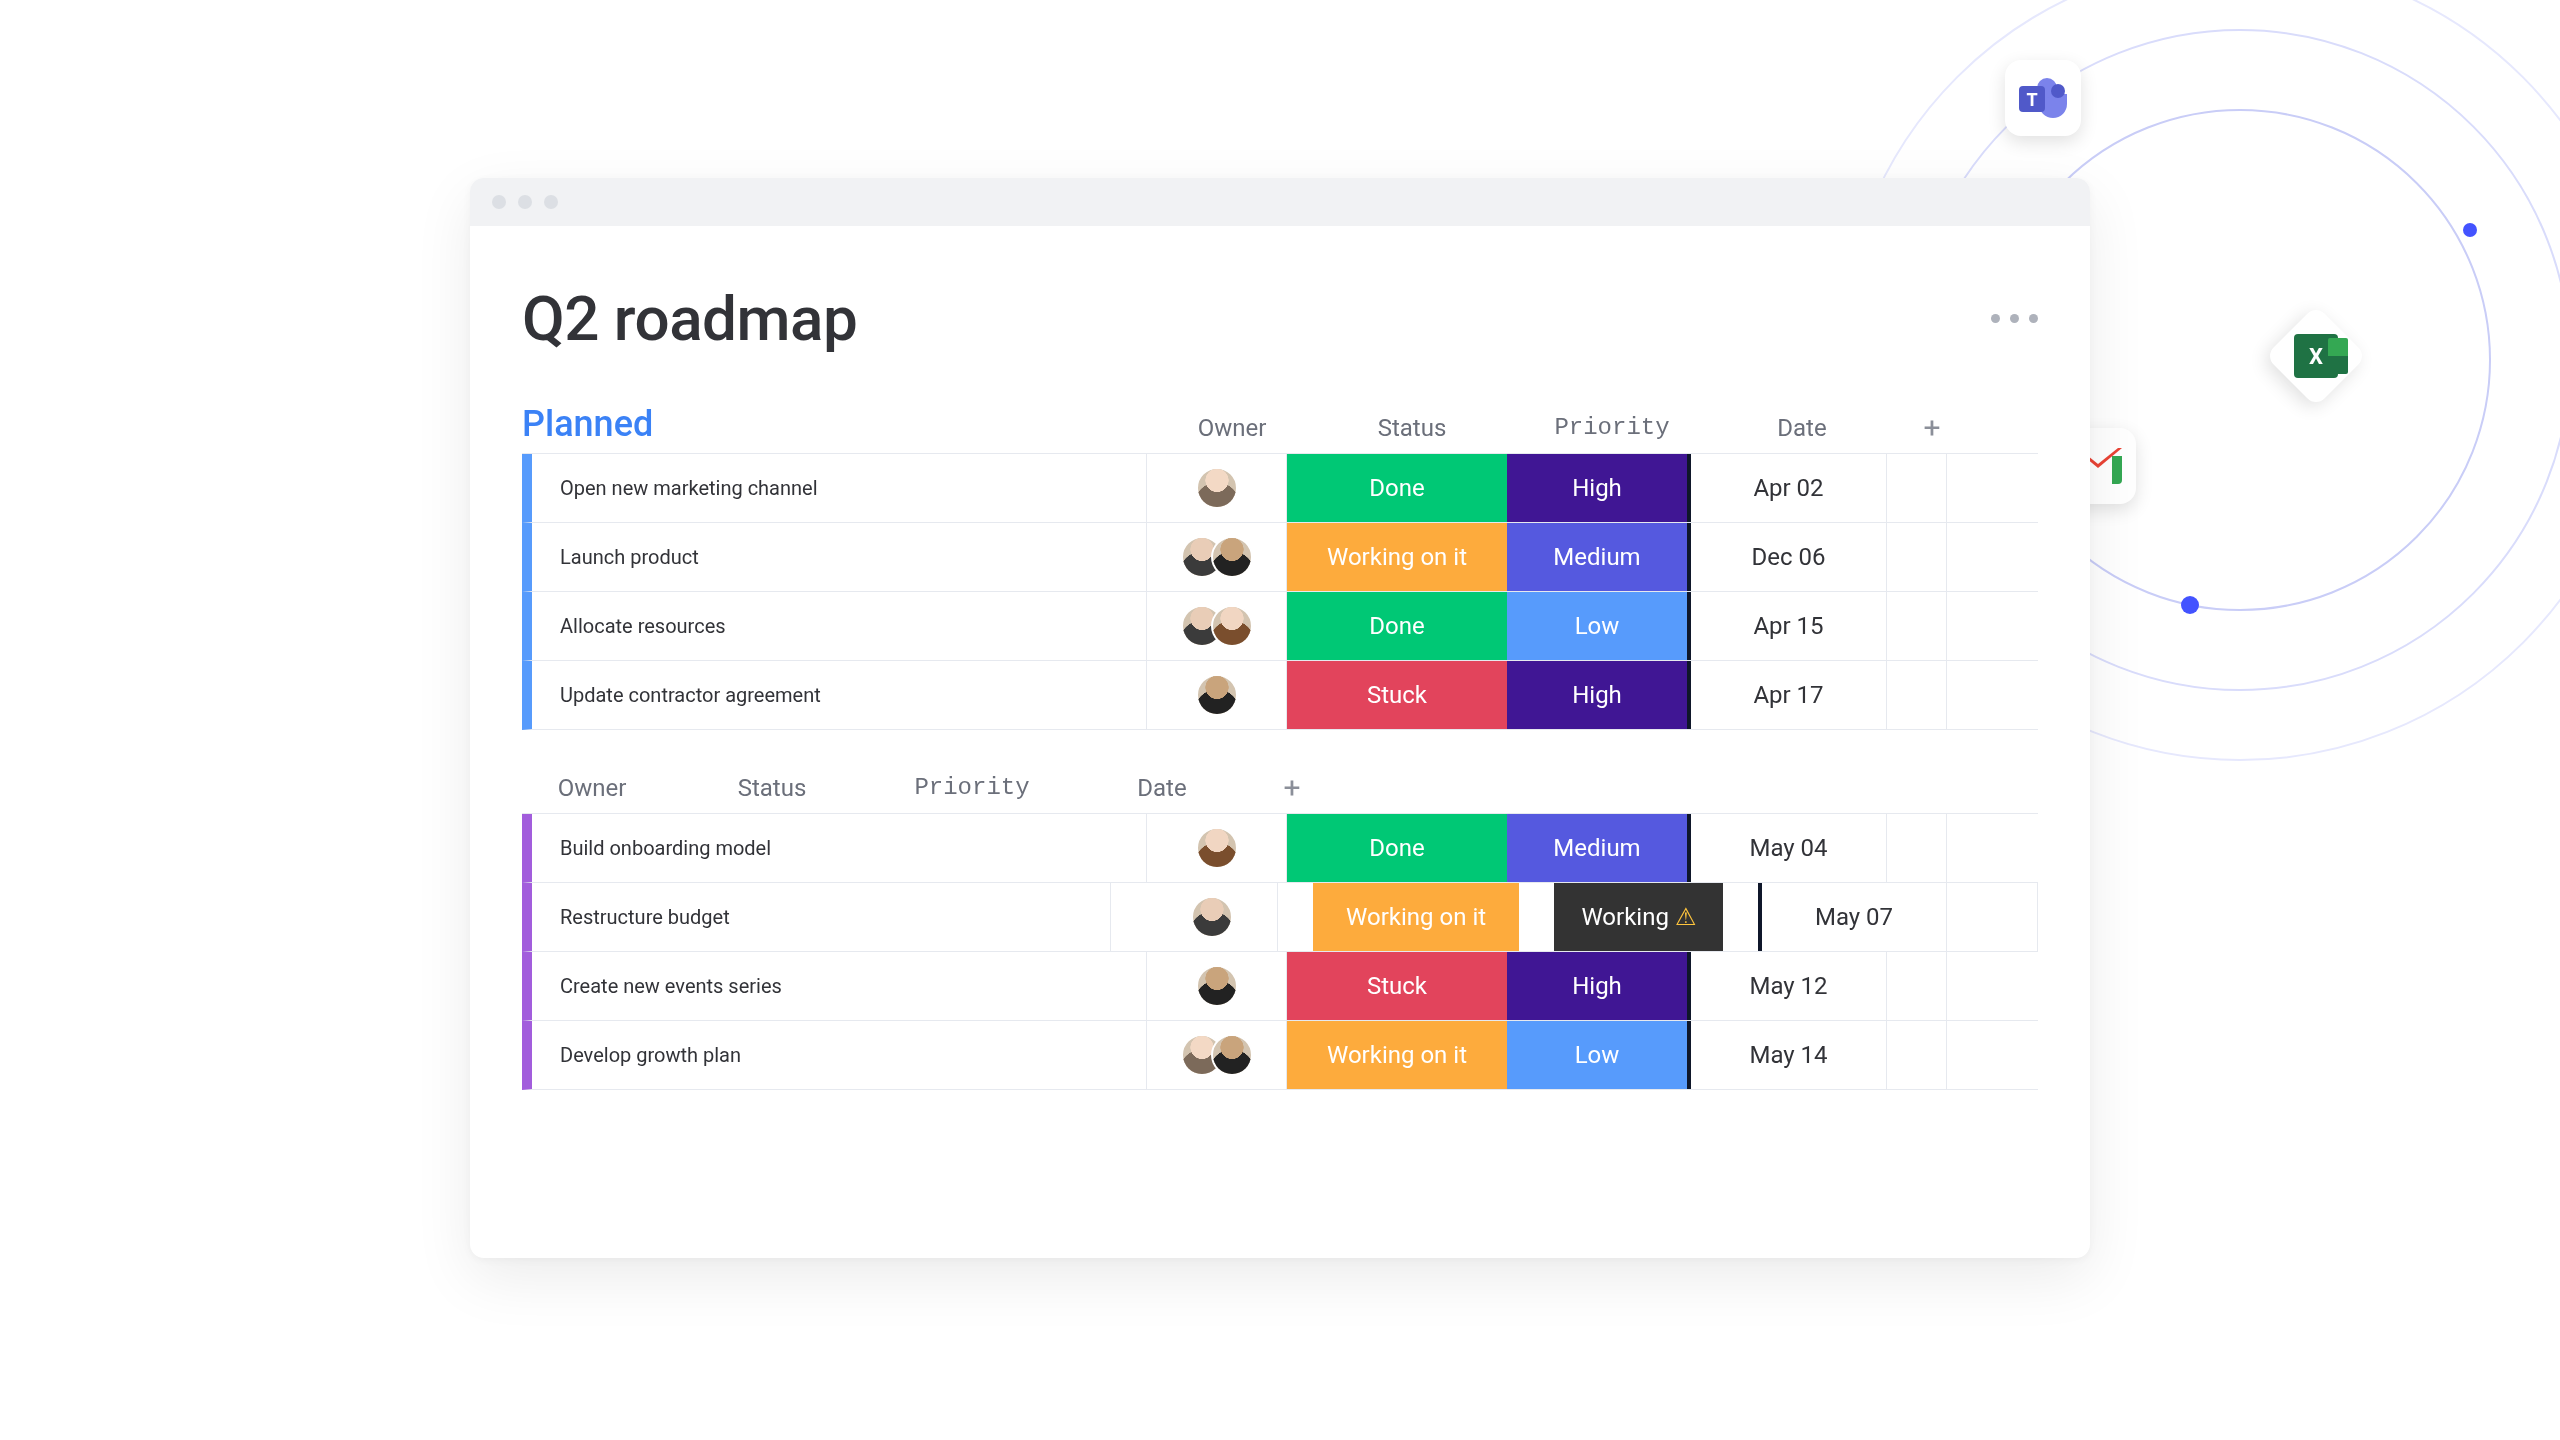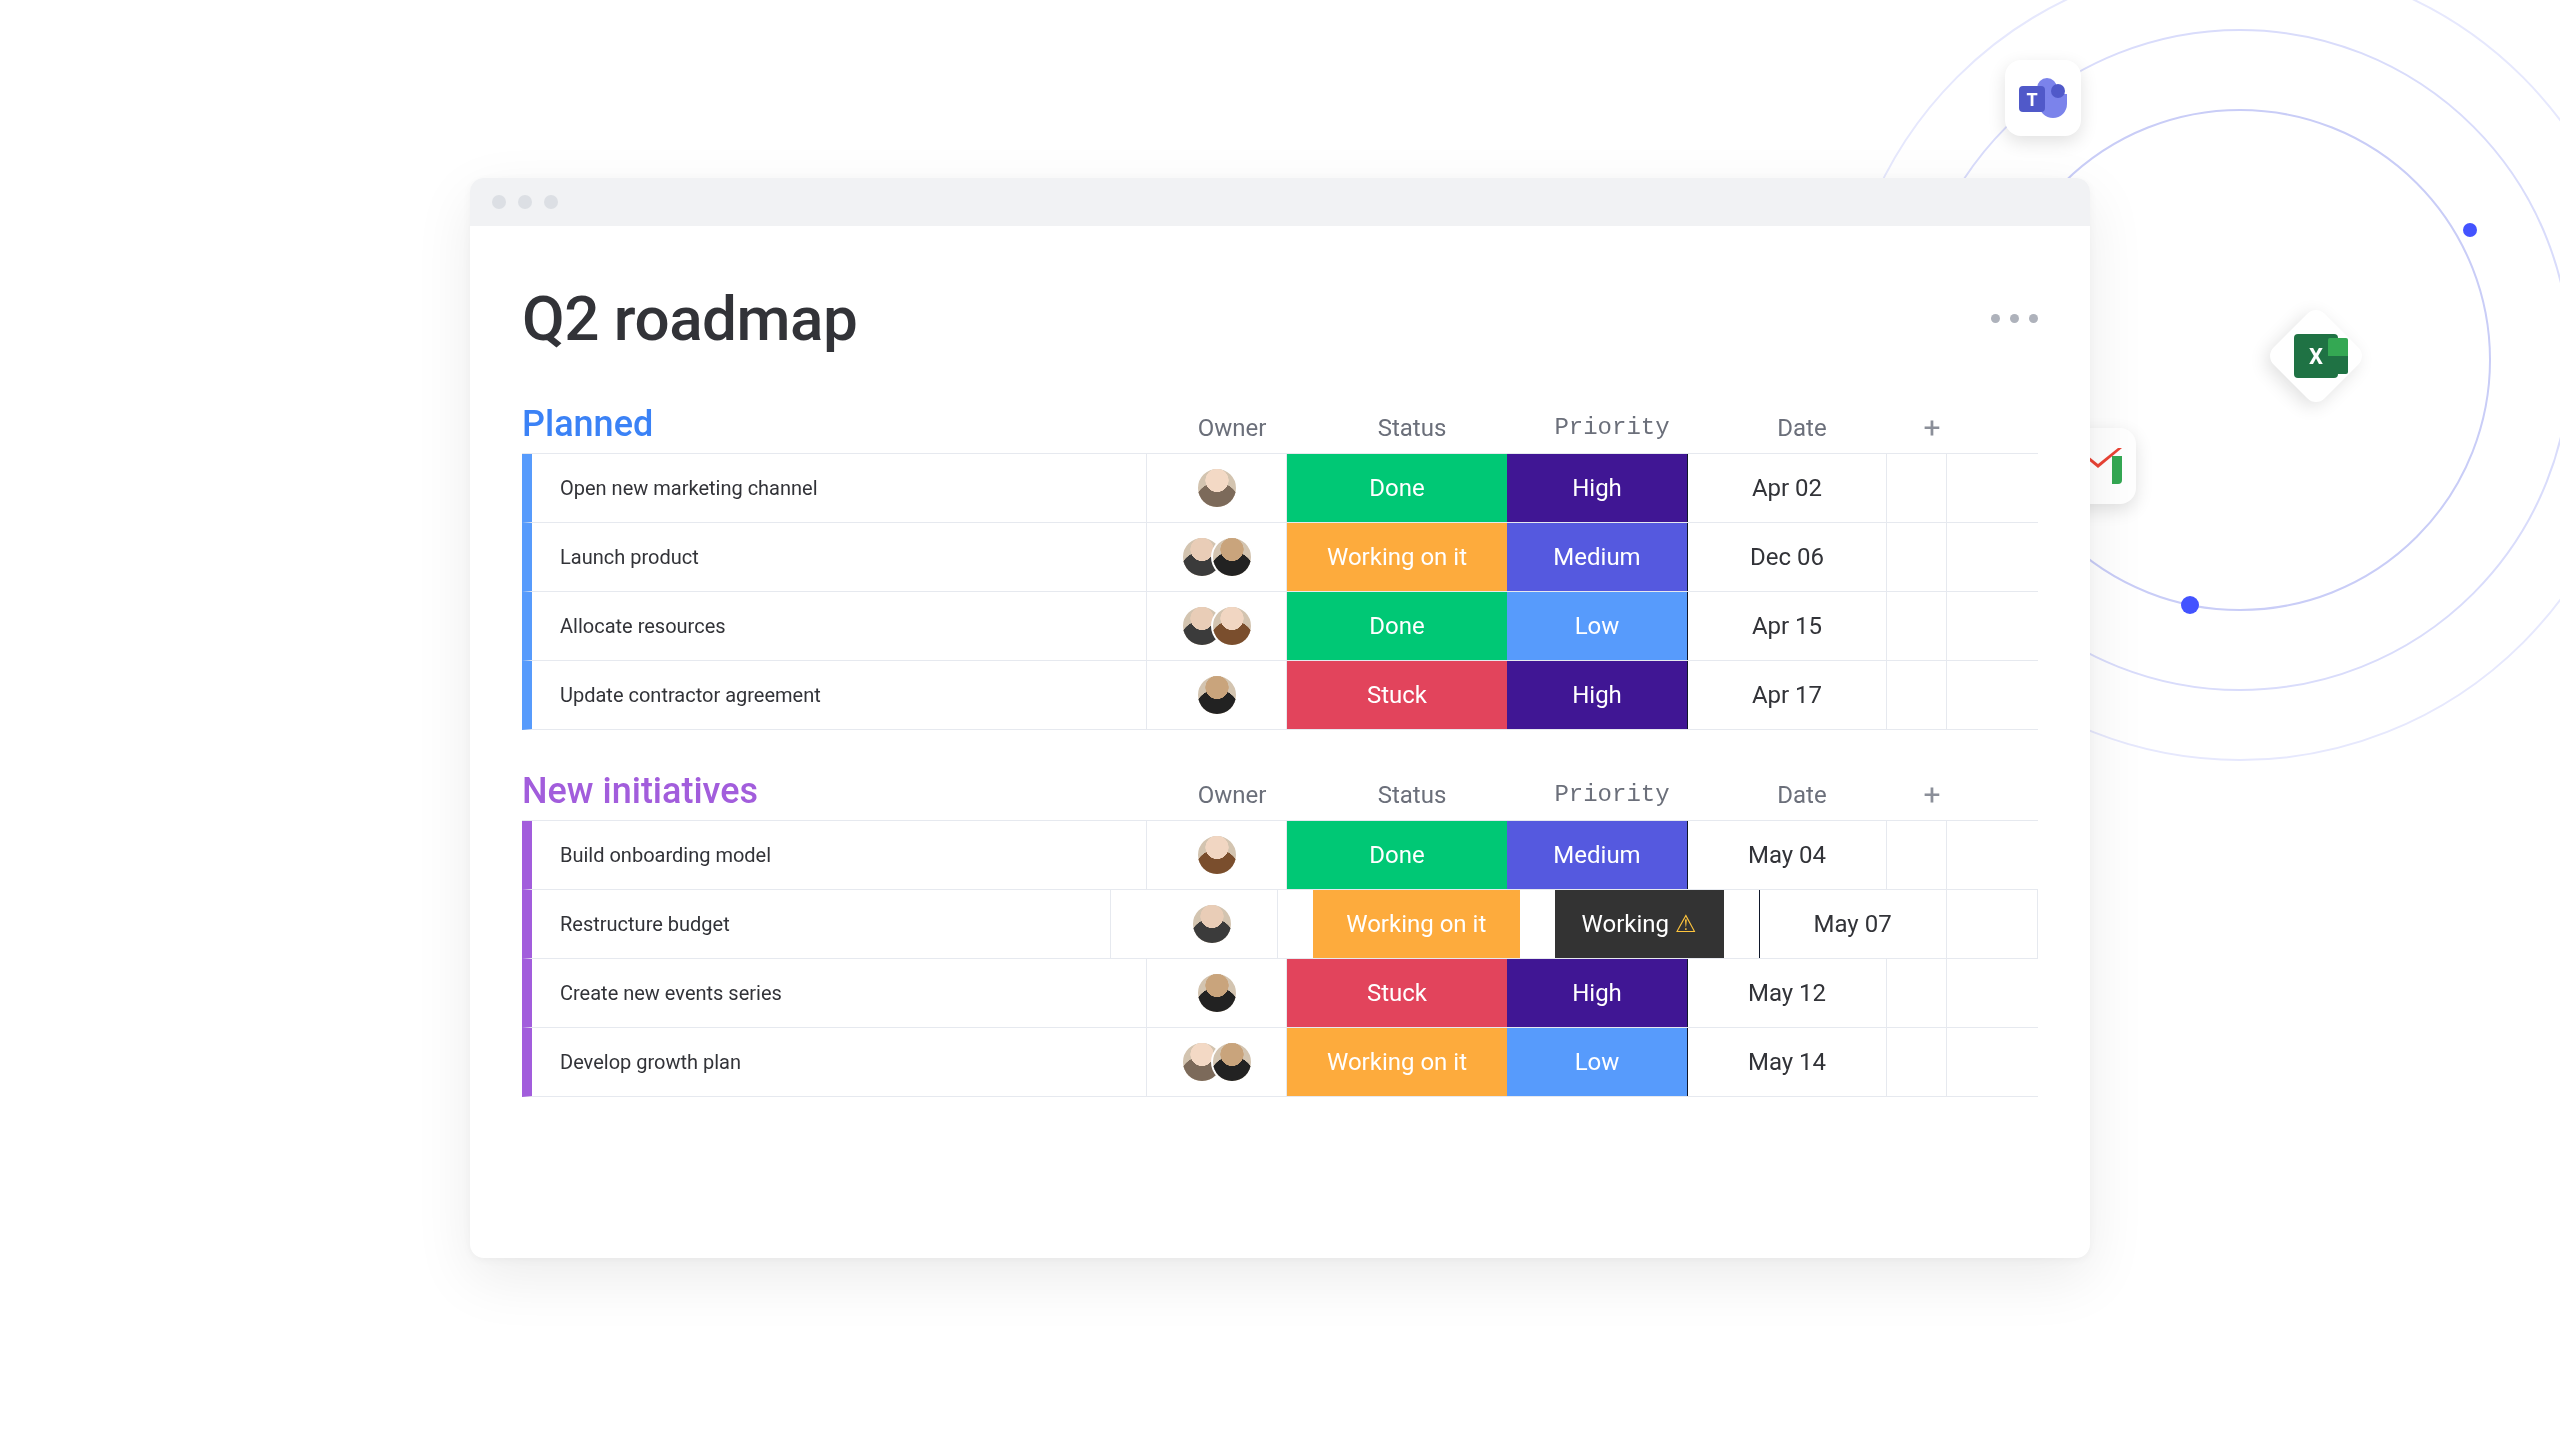--- a/index.html
+++ b/index.html
@@ -42,21 +42,21 @@
     display:flex; align-items:stretch; height:69px;
     border-bottom:1px solid #e6e9ef;
     border-left: 10px solid transparent;
     background:#fff;
   }
   .row-task { width: 615px; padding-left: 28px; display:flex; align-items:center; font-size: 20px; color:#323338; border-right:1px solid #e6e9ef; }
   .cell { display:flex; align-items:center; justify-content:center; font-size: 24px; color:#fff; }
   .cell-owner { width:140px; border-right:1px solid #e6e9ef; }
   .cell-status { width:220px; }
   .cell-priority { width:180px; }
-  .cell-date { width:200px; color:#323338; border-right:1px solid #e6e9ef; border-left:1px solid #0f172a;}
+  .cell-date { width:200px; color:#323338; border-right:1px solid #e6e9ef; border-left:4px solid #0f172a;}
   .cell-add { width:60px; border-right:1px solid #e6e9ef;}
 
   .avatars { display:flex; }
   .avatar { width:42px; height:42px; border-radius:50%; border:2px solid #fff; background:#d3c4b0; position:relative; overflow:hidden; }
   .avatar + .avatar { margin-left:-12px; }
   .avatar::after { content:""; position:absolute; inset:0; background: radial-gradient(circle at 50% 30%, #f3d9c5 0 35%, transparent 36%), radial-gradient(circle at 50% 95%, #7c6a5a 0 55%, transparent 56%); }
   .avatar.v2::after { background: radial-gradient(circle at 50% 30%, #e9cdb7 0 35%, transparent 36%), radial-gradient(circle at 50% 95%, #3b3b3b 0 55%, transparent 56%); }
   .avatar.v3::after { background: radial-gradient(circle at 50% 30%, #c9a47c 0 35%, transparent 36%), radial-gradient(circle at 50% 95%, #222 0 55%, transparent 56%); }
   .avatar.v4::after { background: radial-gradient(circle at 50% 30%, #f1d6c2 0 35%, transparent 36%), radial-gradient(circle at 50% 95%, #7a4e2d 0 55%, transparent 56%); }
 
@@ -212,21 +212,20 @@
                 <div class="cell cell-priority" style="background: rgb(64, 22, 148);">
                   <span>High</span>
                 </div>
                 <div class="cell cell-date">Apr 17</div>
                 <div class="cell cell-add"></div>
               </div>
             </div>
           </div>
           <div class="group">
             <div class="group-header">
-              <div class="group-title" style="color: rgb(162, 93, 220);">New initiatives</div>
               <div class="columns-header">
                 <div class="col col-owner">Owner</div>
                 <div class="col col-status">Status</div>
                 <div class="col col-priority">Priority</div>
                 <div class="col col-date">Date</div>
                 <div class="col col-add">+</div>
               </div>
             </div>
             <div class="rows">
               <div class="row" style="border-left-color: rgb(162, 93, 220);">

